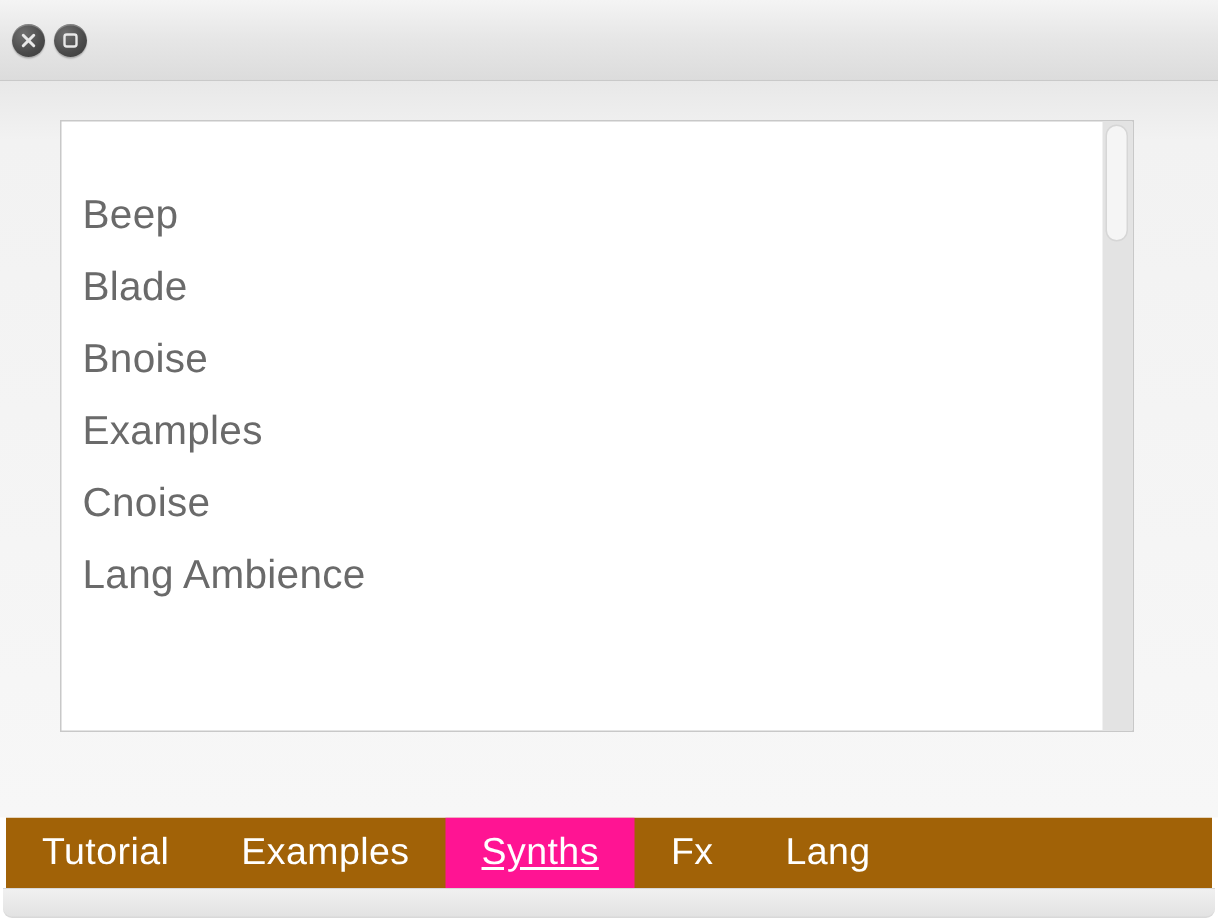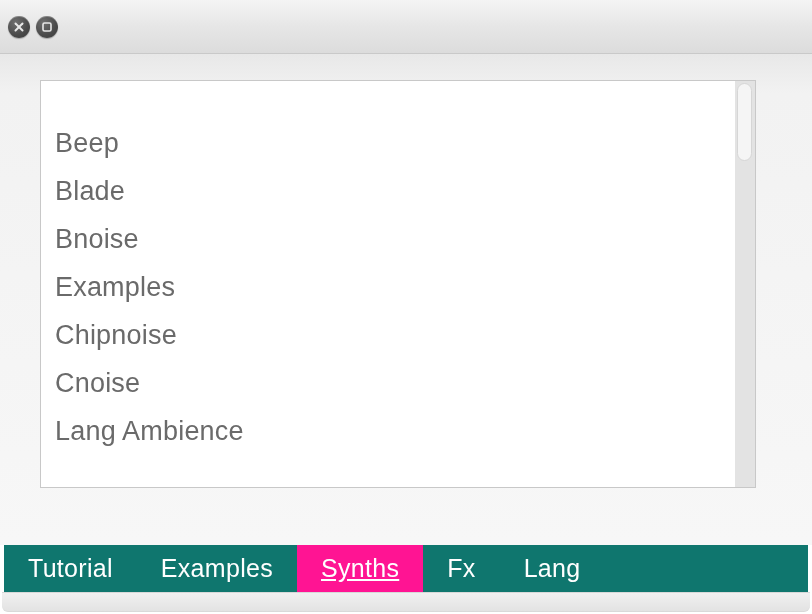--- a/index.html
+++ b/index.html
@@ -103,21 +103,21 @@
     background: #fafafa;
   }
   .tabbar-wrap {
     background: #ffffff;
     padding-bottom: 0;
   }
   .tabbar {
     display: flex;
     align-items: stretch;
     height: 47px;
-    background: #0f766e;
+    background: #a16207;
     margin: 0 4px 0 4px;
   }
   .tab {
     color: #ffffff;
     font-size: 25px;
     font-weight: 400;
     display: flex;
     align-items: center;
     justify-content: center;
     padding: 0 24px;
@@ -160,21 +160,20 @@
 
   <div class="right-edge"></div>
 
   <div class="content">
     <div class="list-panel">
       <div class="list-inner">
         <div class="list-item">Beep</div>
         <div class="list-item">Blade</div>
         <div class="list-item">Bnoise</div>
         <div class="list-item">Examples</div>
-        <div class="list-item">Chipnoise</div>
         <div class="list-item">Cnoise</div>
         <div class="list-item">Lang Ambience</div>
       </div>
       <div class="scroll-track">
         <div class="scroll-thumb"></div>
       </div>
     </div>
   </div>
 
   <div class="tabbar-wrap">

